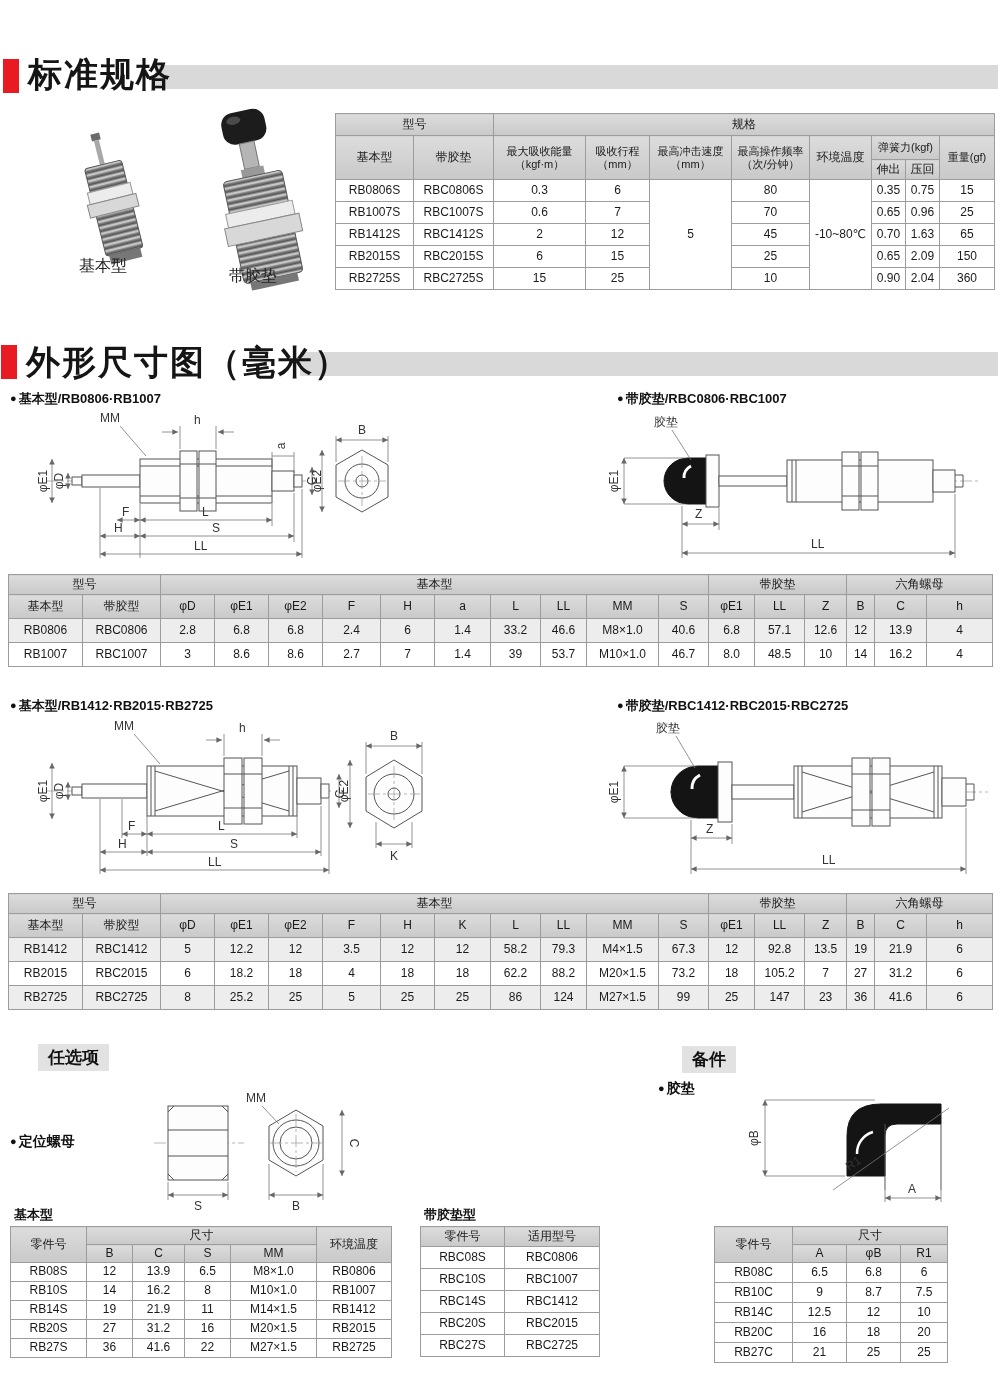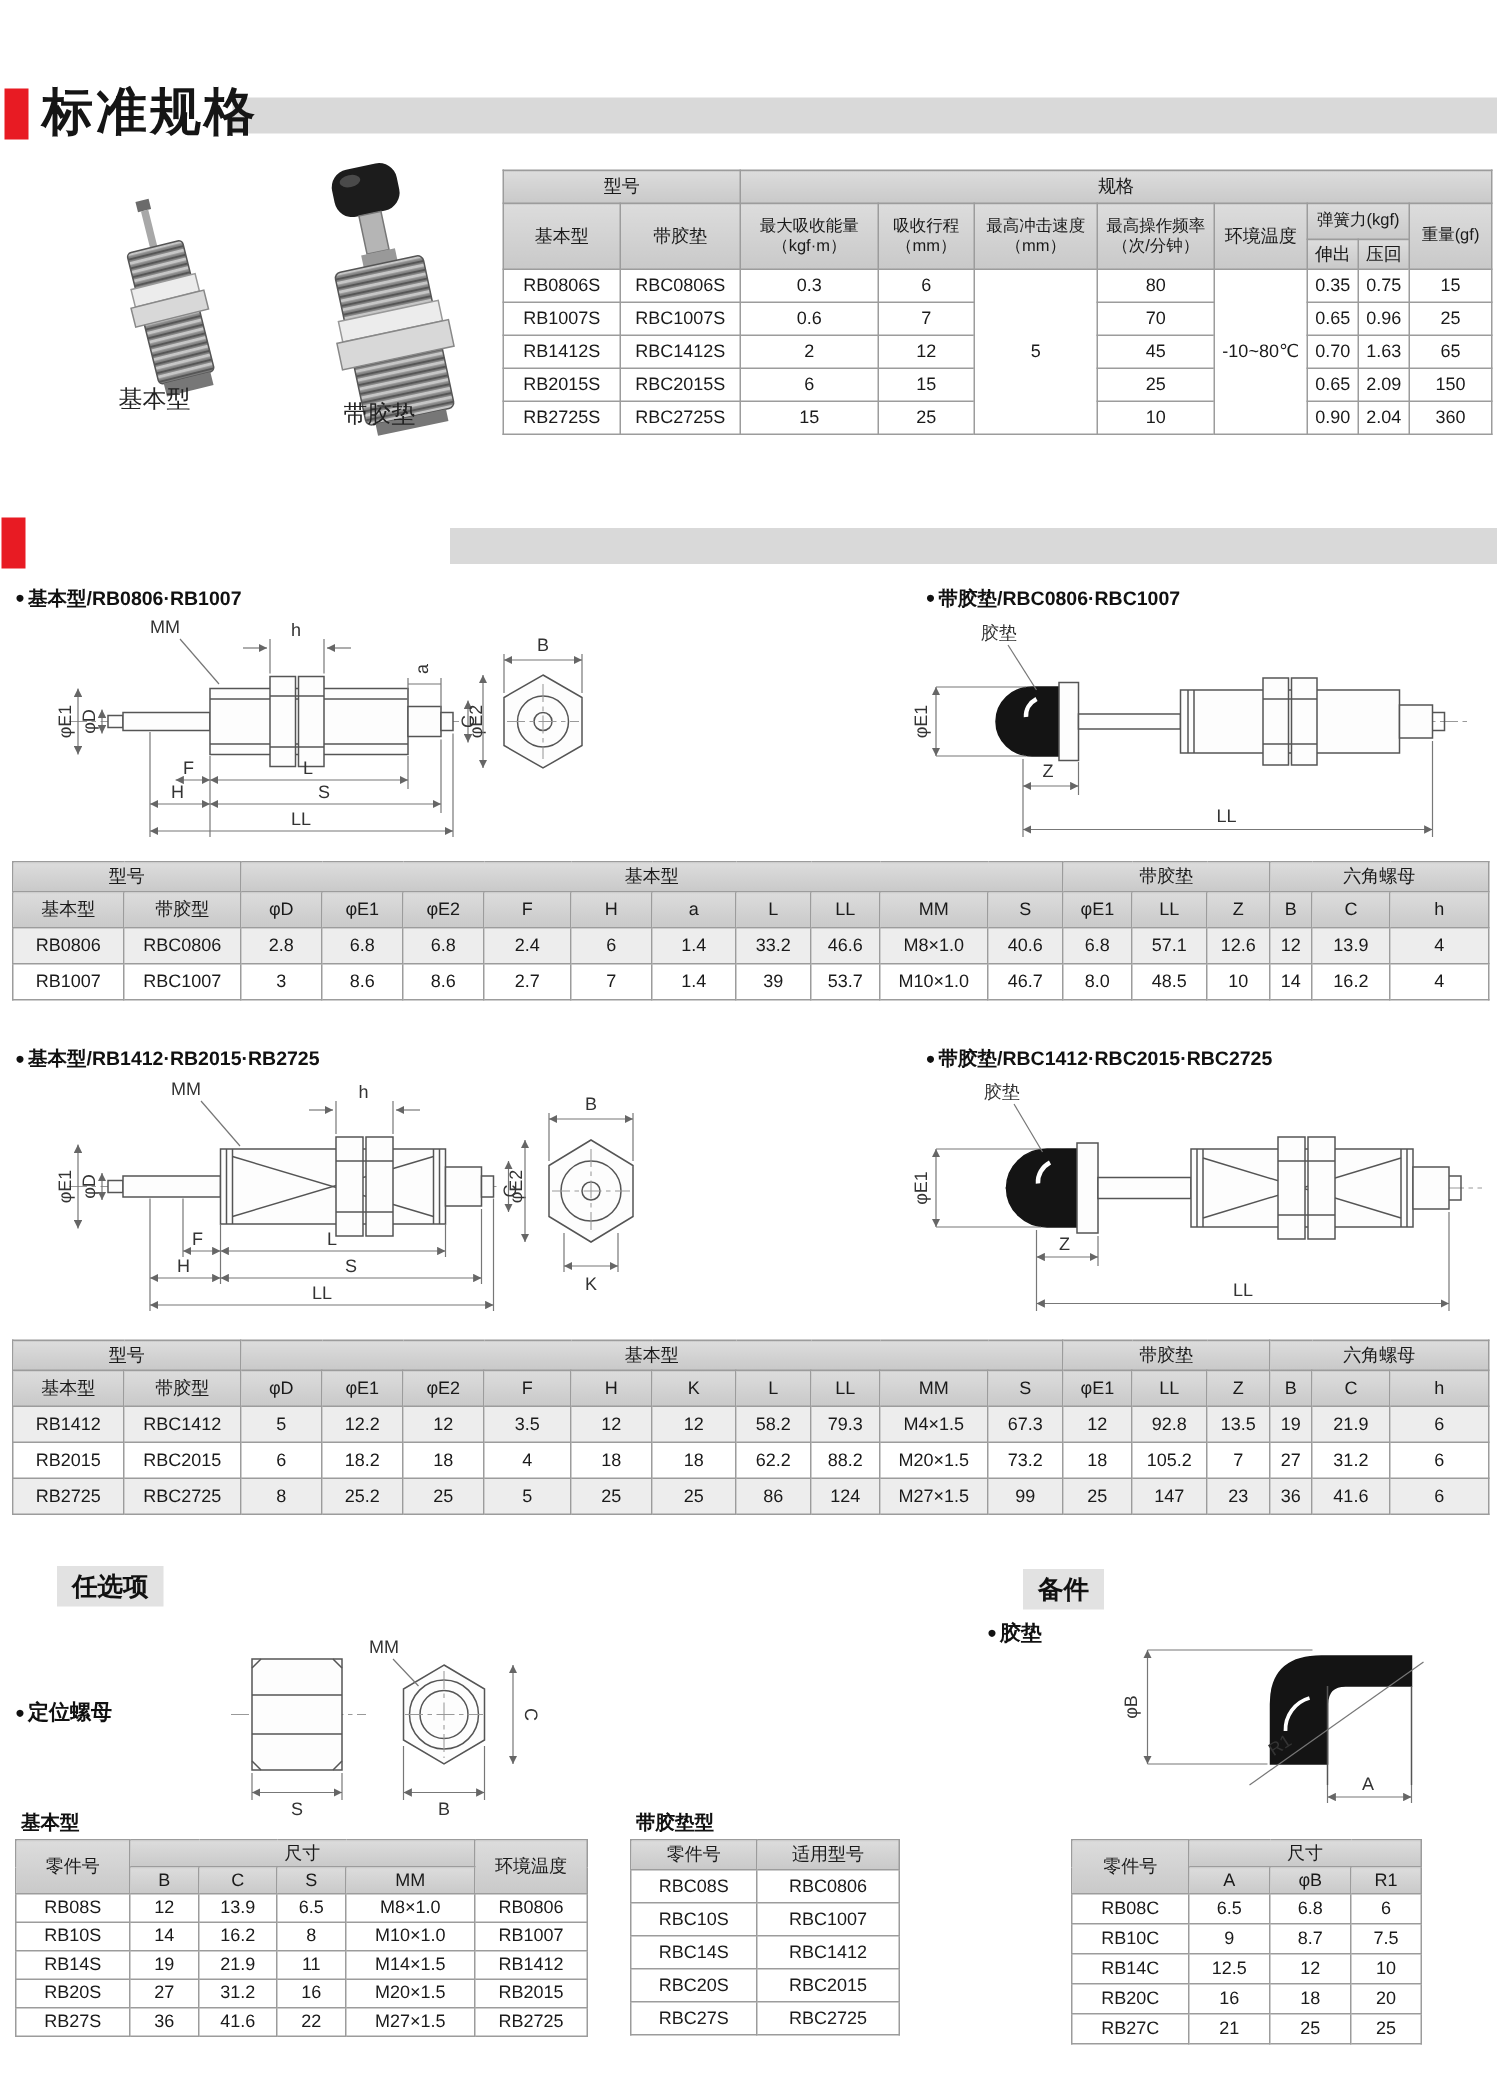--- a/index.html
+++ b/index.html
@@ -159,20 +159,21 @@
         <td>10</td>
         <td>0.90</td>
         <td>2.04</td>
         <td>360</td>
       </tr>
     </tbody>
   </table>
 
   <div class="red-chip" style="left:1px;top:345px;width:16px;height:34px"></div>
   <div class="gray-band" style="left:300px;top:352px;width:698px;height:24px"></div>
+  <div class="sec-text" style="left:26px;top:340px">外形尺寸图（毫米）</div>
 
   <div class="bullet-row" style="left:10px;top:390px"><span class="dot">●</span><span>基本型/RB0806·RB1007</span></div>
   <div class="bullet-row" style="left:617px;top:390px"><span class="dot">●</span><span>带胶垫/RBC0806·RBC1007</span></div>
 
   <svg viewBox="0 0 360 162" width="360" height="162" style="left:42px;top:406px">
     <line class="cl" x1="4" y1="75" x2="264" y2="75"></line>
     <g>
       <rect class="fw" x="30" y="71" width="10" height="8"></rect>
       <rect class="fw" x="40" y="69" width="58" height="12"></rect>
       <rect class="fw" x="98" y="53" width="132" height="44"></rect>

